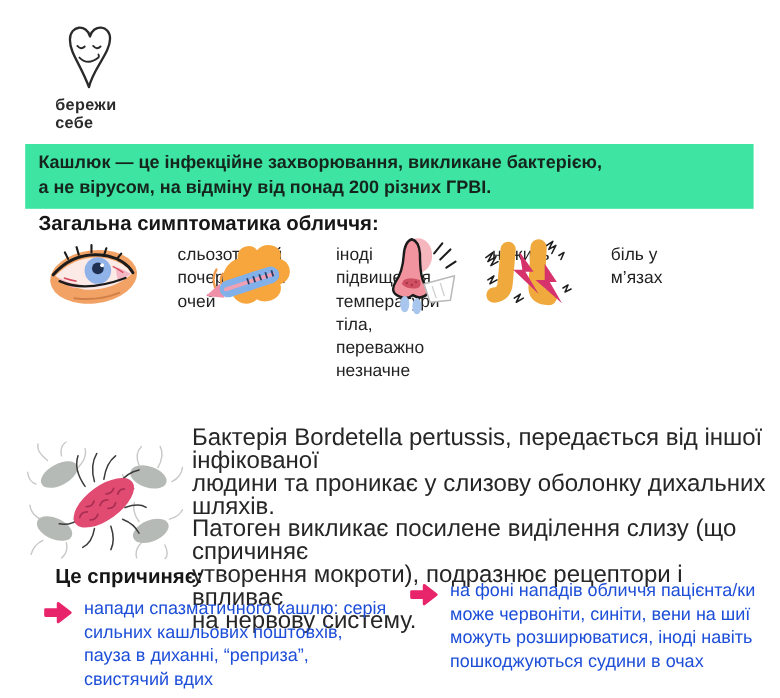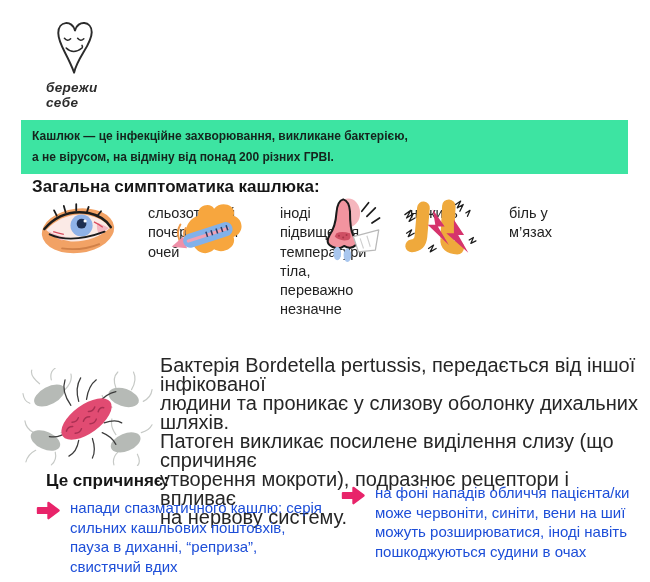--- a/index.html
+++ b/index.html
@@ -5,27 +5,27 @@
   html,body{margin:0;padding:0;}
   body{width:650px;height:582px;background:#ffffff;overflow:hidden;
        font-family:"Liberation Sans", sans-serif;color:#1c1c1c;}
   .page{position:relative;width:650px;height:582px;background:#fff;}
   .multiline{white-space:pre-line;}
 
   
   .logo{position:absolute;left:42px;top:16px;width:66px;text-align:center;}
   .logo svg{display:block;margin:0 auto;}
   .logo-text{font-size:13.5px;font-weight:700;line-height:15px;color:#2b2b2b;
-             letter-spacing:.3px;text-align:left;margin-left:4px;font-style:italic;}
+             letter-spacing:.3px;text-align:left;margin-left:4px;}
   .title{position:absolute;left:148px;top:22px;font-size:22.5px;font-weight:700;
          line-height:30px;color:#161616;letter-spacing:.2px;}
 
   
   .banner{position:absolute;left:21px;top:120px;width:584px;background:#3de4a2;
-          padding:6px 12px 7px 11px;font-size:12px;font-weight:700;line-height:20.5px;
+          padding:6px 12px 7px 11px;font-size:15px;font-weight:700;line-height:20.5px;
           color:#15241d;}
 
   
   .sec-heading{position:absolute;font-size:17px;font-weight:700;color:#161616;}
   .h-symptoms{left:32px;top:177px;}
   .h-infection{left:32px;top:346px;}
   .h-causes{left:34px;top:471px;margin-left:12px;}
 
   
   .symptoms-row{position:absolute;left:30px;top:197px;width:598px;display:flex;}
@@ -61,21 +61,21 @@
       <path d="M15 36 Q23 44 33 36 Q34 34.5 33 33" fill="none" stroke="#2b2b2b" stroke-width="1.8" stroke-linecap="round"></path>
     </svg>
     <div class="logo-text multiline">бережи
 себе</div>
   </div>
 
 
   <div class="banner multiline">Кашлюк — це інфекційне захворювання, викликане бактерією,
 а не вірусом, на відміну від понад 200 різних ГРВІ.</div>
 
-  <div class="sec-heading h-symptoms">Загальна симптоматика кашлюка:</div>
+  <div class="sec-heading h-symptoms">Загальна симптоматика обличчя:</div>
 
   <div class="symptoms-row">
 
     <div class="sym-col c1">
       <div class="icon-box">
         <svg width="92" height="62" viewBox="0 0 96 70">
           <ellipse cx="48" cy="37" rx="41" ry="25" fill="#f2a265" transform="rotate(-7 48 37)"></ellipse>
           <path d="M12 36 Q34 14 62 20 Q78 24 84 34 Q66 50 40 49 Q22 46 12 36 Z" fill="#fbeae6"></path>
           <path d="M14 37 Q22 42 34 44 L30 48 Q20 44 14 37 Z" fill="#f3b8c3"></path>
           <path d="M70 28 Q78 31 83 34 L72 42 Q68 34 70 28 Z" fill="#f3b8c3"></path>

